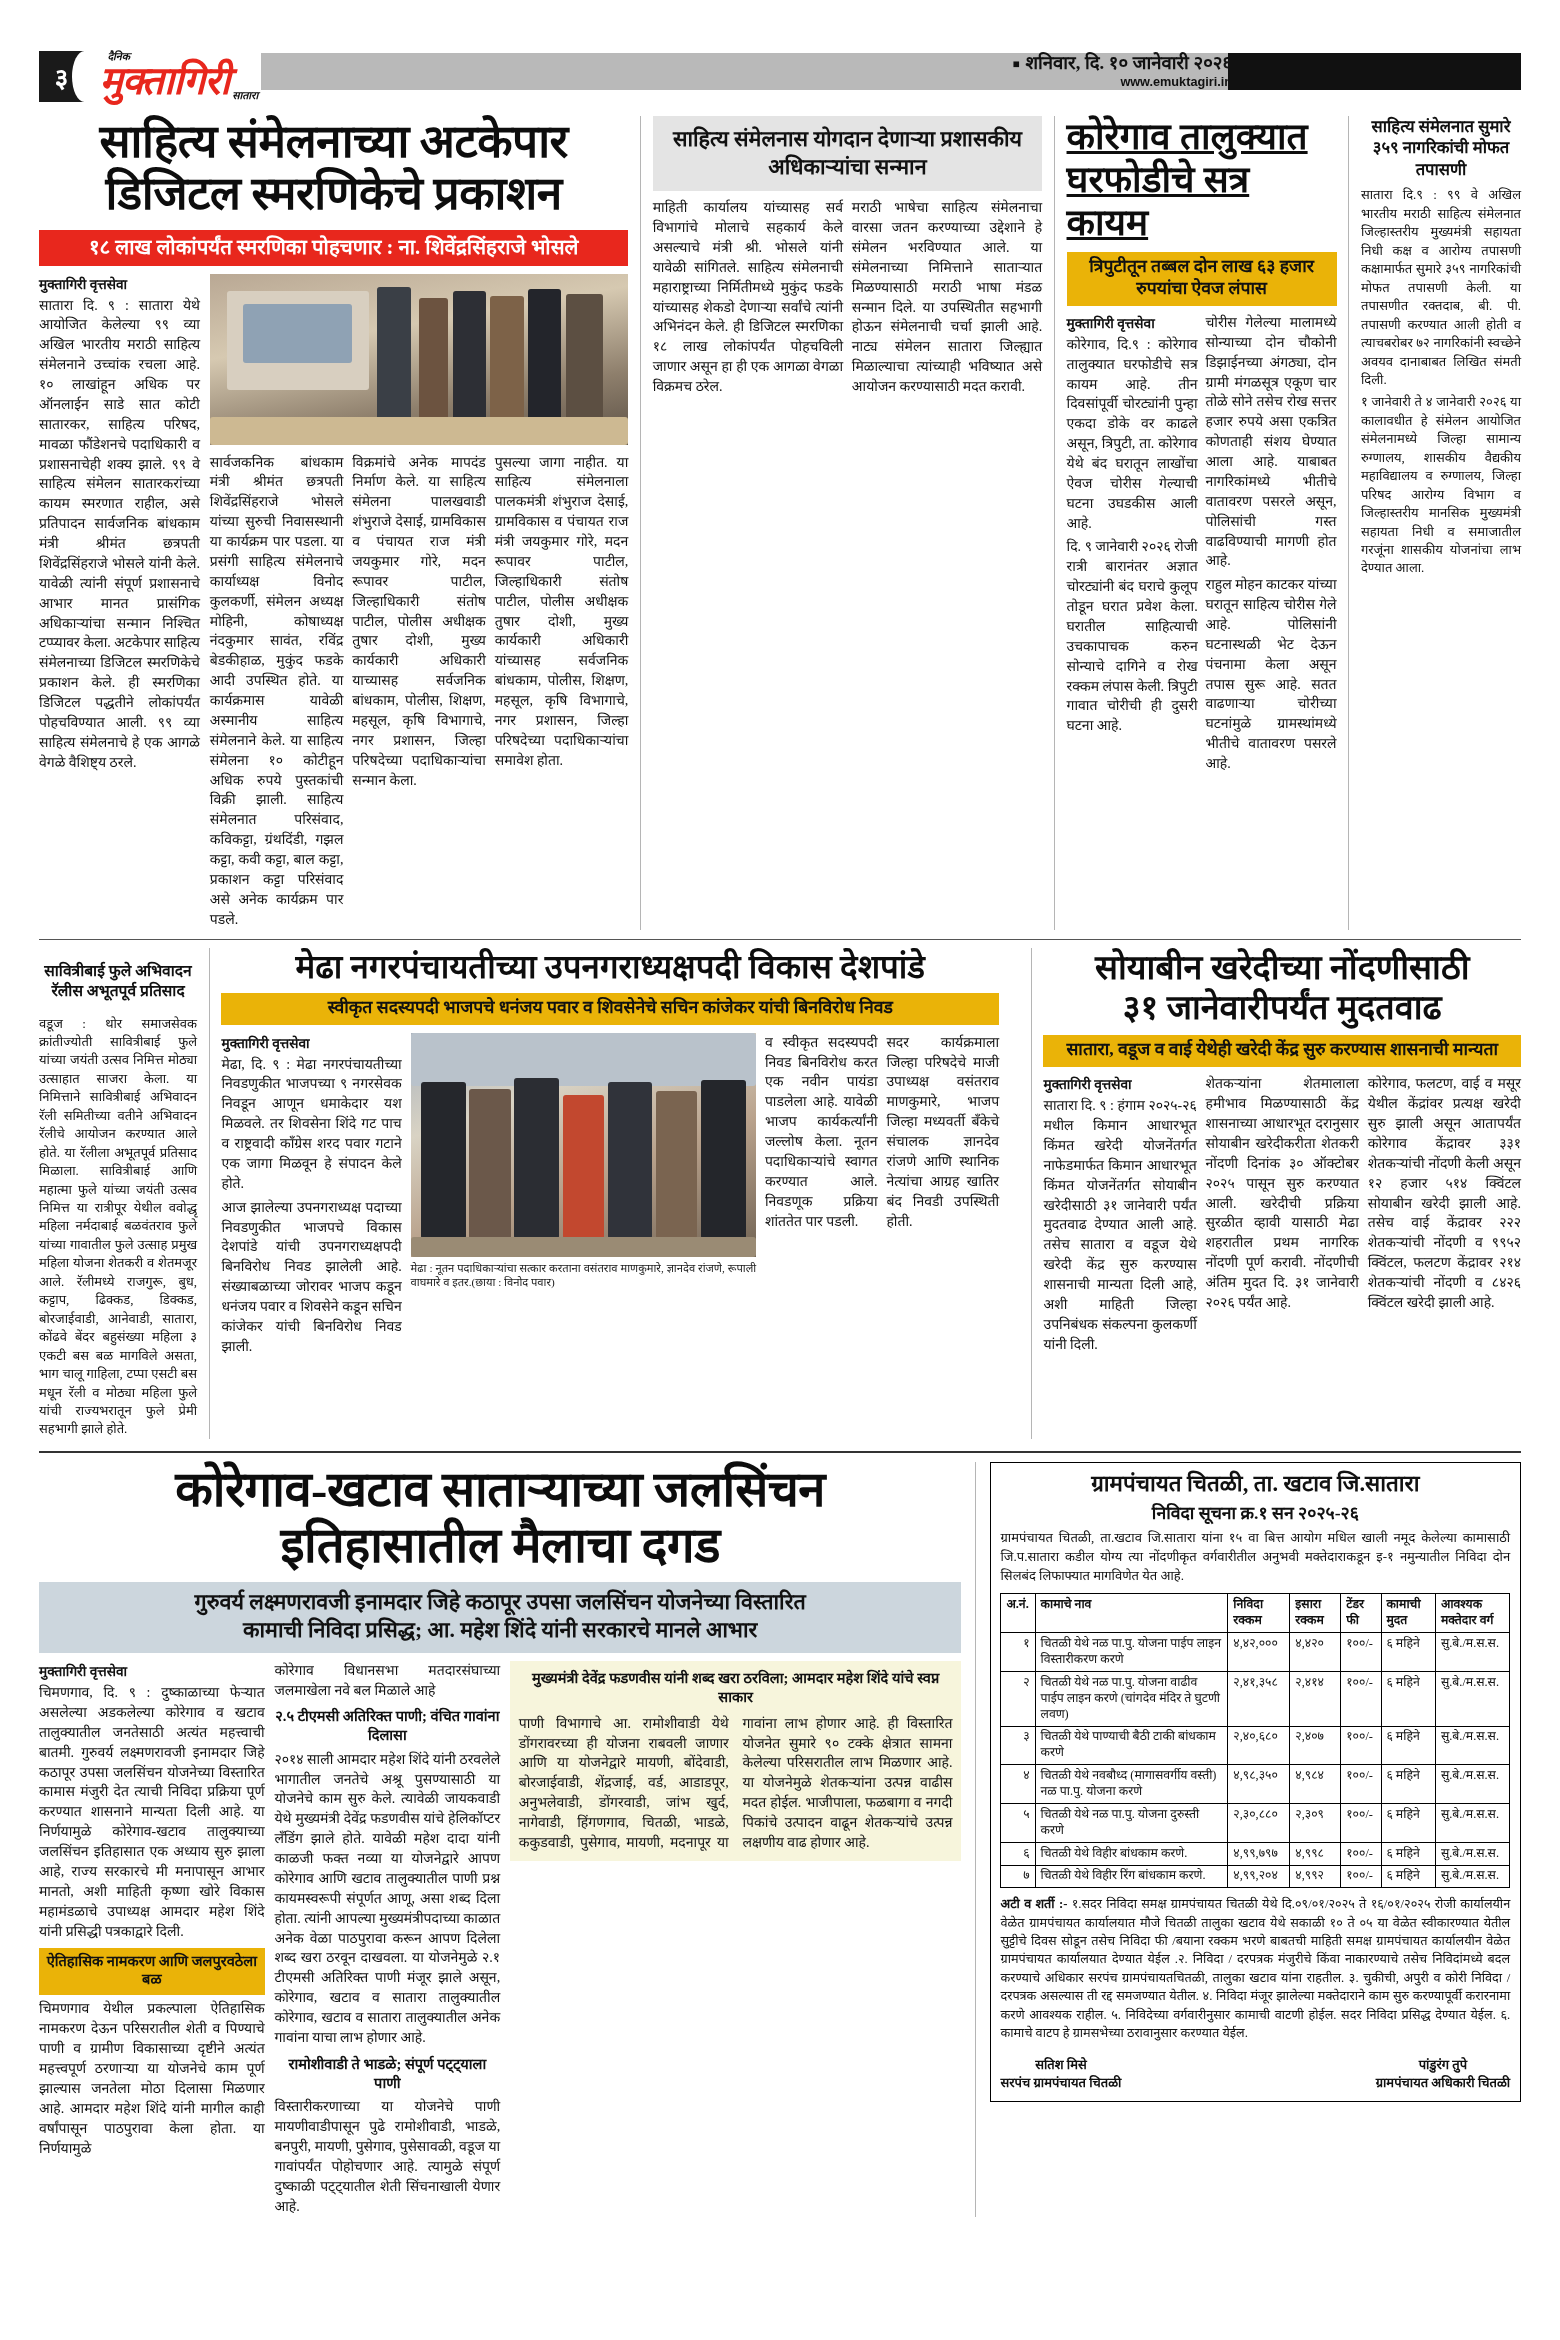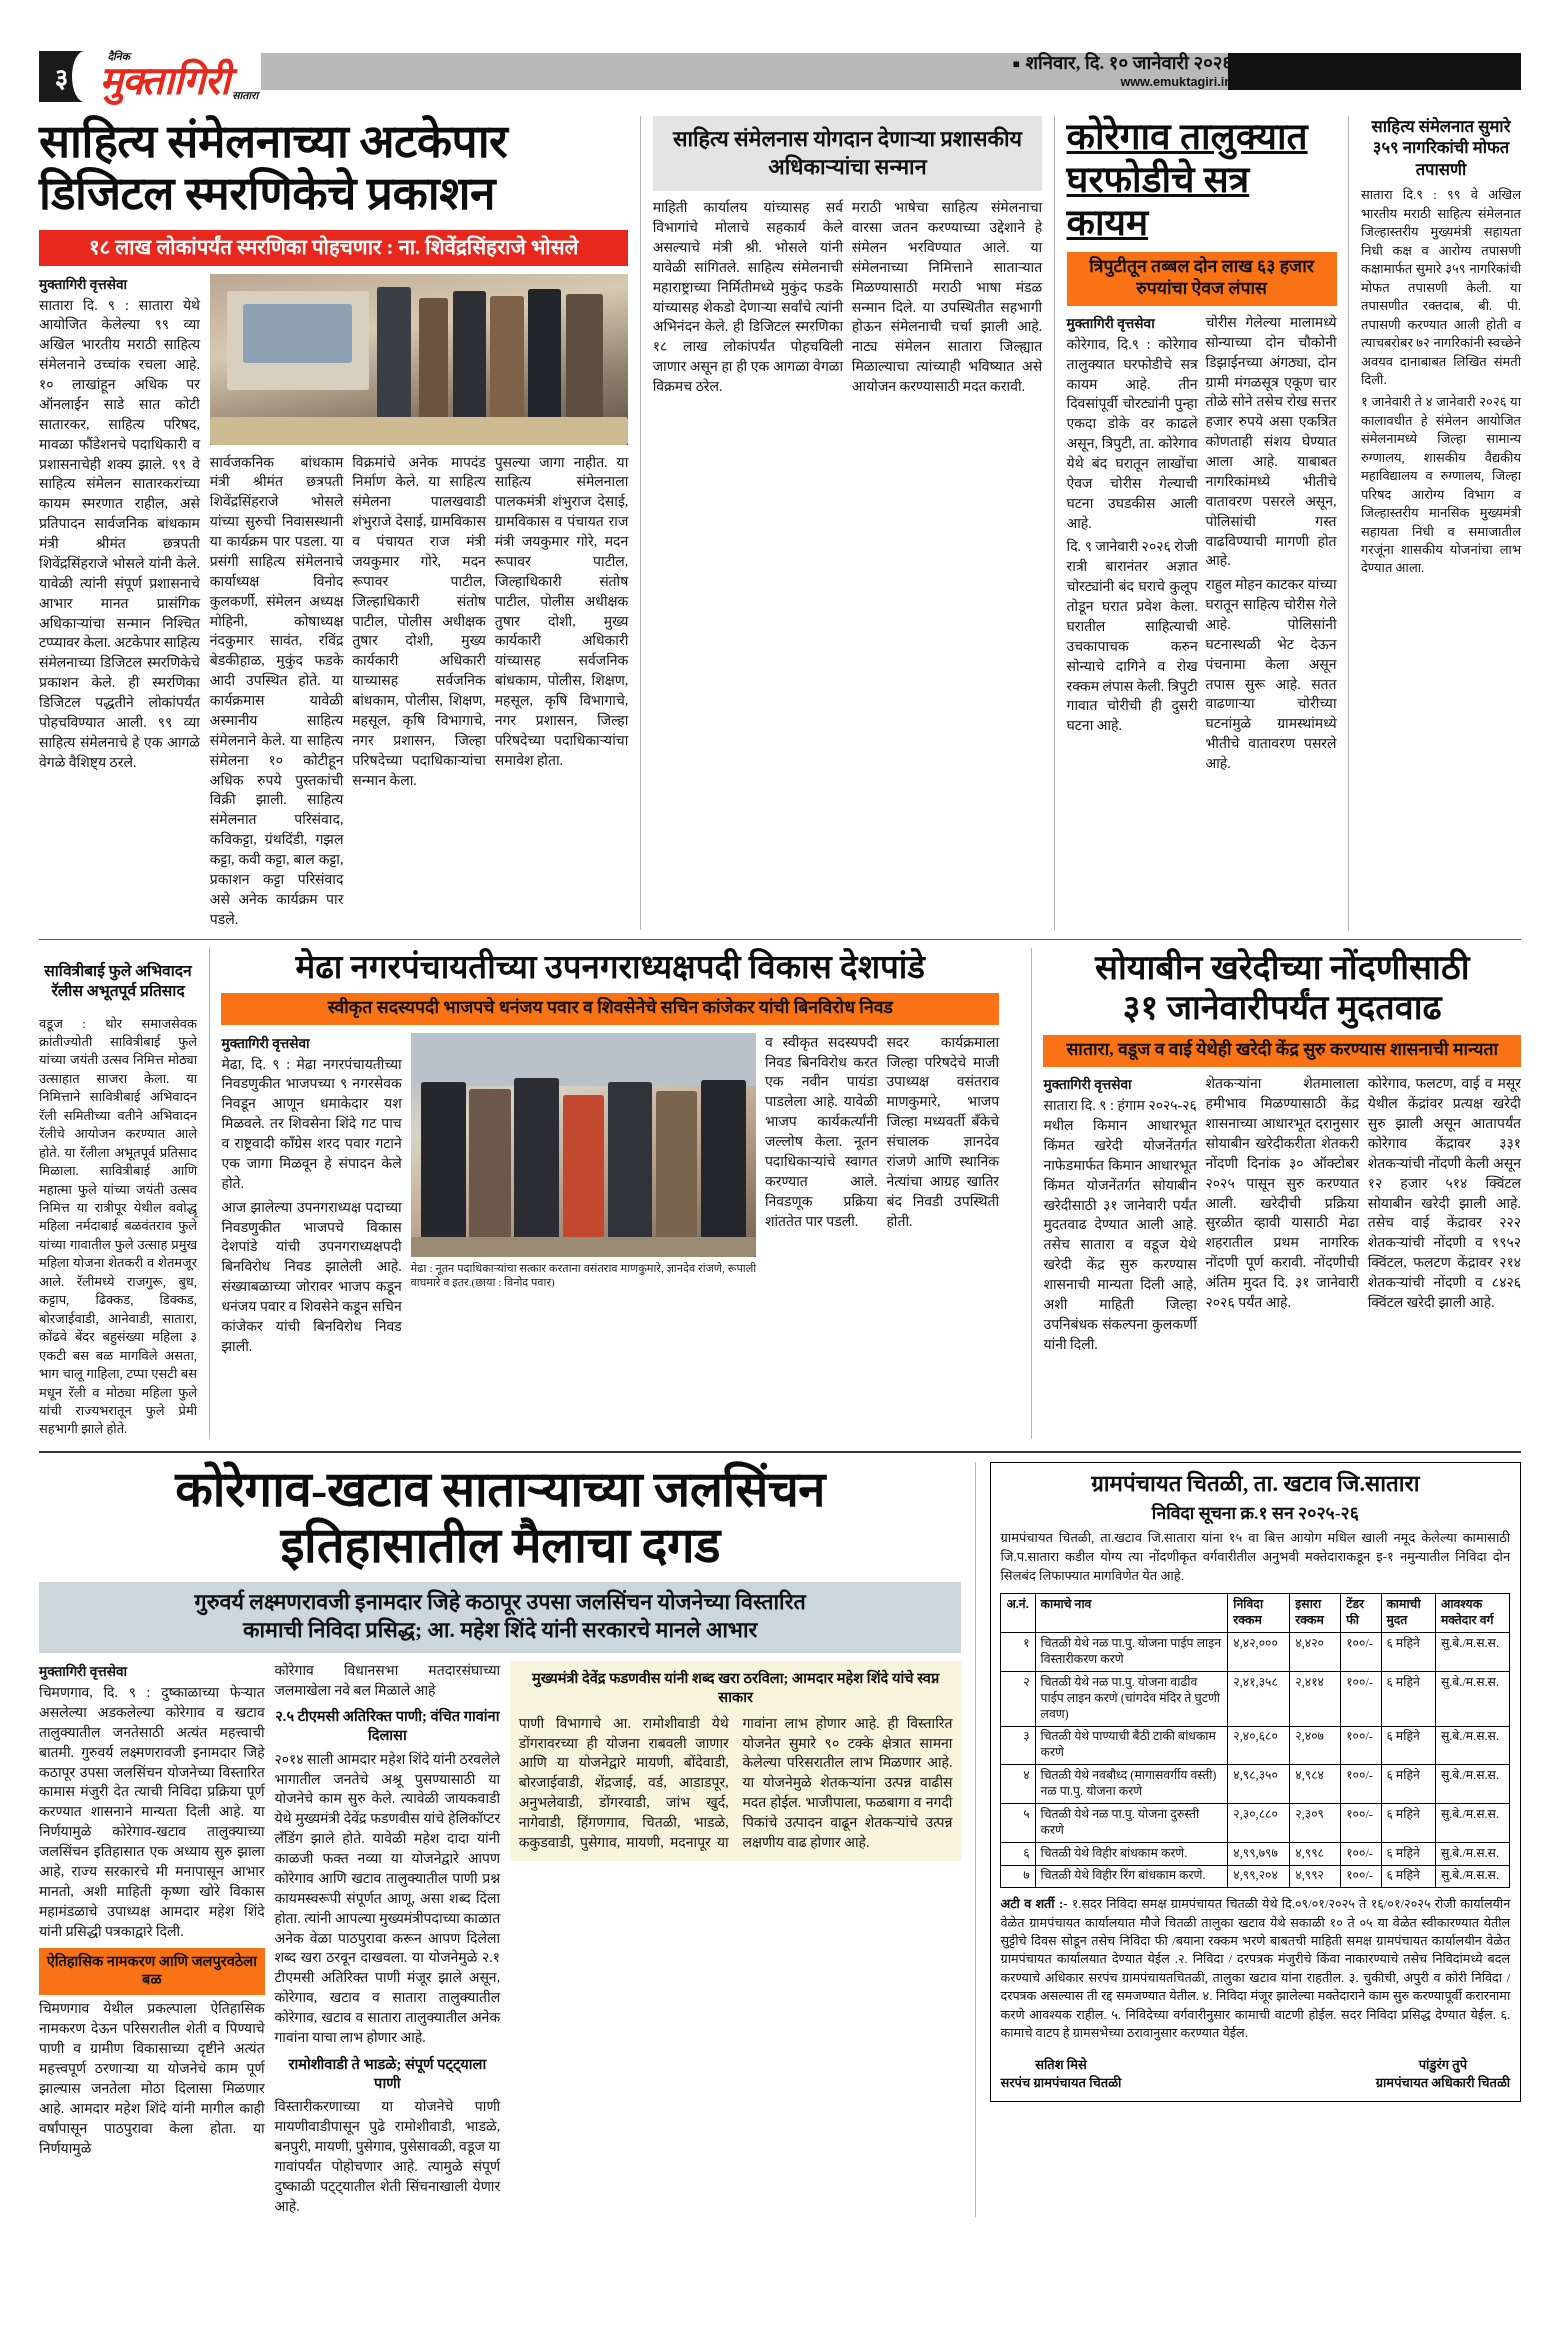--- a/index.html
+++ b/index.html
@@ -58,21 +58,21 @@
   }
   h1.big{font-weight:bold;font-size:37px;line-height:1.16;margin:0;color:#0d0d0d;}
   h2.boxhead{
     font-weight:bold;font-size:21.5px;line-height:1.3;margin:0;text-align:center;color:#111;
   }
   .redbar{
     background:#e8271d;color:#fff;font-weight:bold;font-size:20.5px;
     text-align:center;padding:4.9px 5.9px 6.8px;line-height:1.2;
   }
   .greyhead{
-    background:#f97316;color:#111;font-weight:bold;font-size:17.6px;
+    background:#eab308;color:#111;font-weight:bold;font-size:17.6px;
     text-align:center;padding:3.9px 5.9px 5.9px;line-height:1.25;
   }
   .greybox{background:#e4e4e4;padding:9.8px 7.8px;}
   .bluebox{background:#ccd6dd;color:#111;font-weight:bold;font-size:21.5px;
            text-align:center;padding:6.8px 9.8px 8.8px;line-height:1.3;}
   .byline{font-weight:bold;font-size:13.7px;color:#111;}
   .kicker{font-weight:bold;font-size:14.6px;text-align:center;line-height:1.3;}
 
   
   .bt{font-size:14px;line-height:1.42;text-align:justify;color:#121212;hyphens:none;}
@@ -120,21 +120,21 @@
         <div class="logo-satara">सातारा</div>
       </div>
     </div>
   </div>
 
   <div class="content">
 
     <div style="display:flex;margin-top:5.9px;">
 
       <div class="col" style="width:683px;padding-right:11.7px;">
-        <h1 class="mega" style="text-align:left;">
+        <h1 class="mega" style="text-align:center;">
           <span>साहित्य संमेलनाच्या अटकेपार</span><br>
           <span>डिजिटल स्मरणिकेचे प्रकाशन</span>
         </h1>
         <div class="redbar" style="margin-top:9.8px;">१८ लाख लोकांपर्यंत स्मरणिका पोहचणार : ना. शिवेंद्रसिंहराजे भोसले</div>
 
         <div style="display:flex;margin-top:7.8px;">
           <div style="width:161px;padding-right:9.8px;">
             <div class="byline">मुक्तागिरी वृत्तसेवा</div>
             <div class="bt" style="margin-top:2.9px;">सातारा दि. ९ : सातारा येथे आयोजित केलेल्या ९९ व्या अखिल भारतीय मराठी साहित्य संमेलनाने उच्चांक रचला आहे. १० लाखांहून अधिक पर ऑनलाईन साडे सात कोटी सातारकर, साहित्य परिषद, मावळा फौंडेशनचे पदाधिकारी व प्रशासनाचेही शक्य झाले. ९९ वे साहित्य संमेलन सातारकरांच्या कायम स्मरणात राहील, असे प्रतिपादन सार्वजनिक बांधकाम मंत्री श्रीमंत छत्रपती शिवेंद्रसिंहराजे भोसले यांनी केले. यावेळी त्यांनी संपूर्ण प्रशासनाचे आभार मानत प्रासंगिक अधिकाऱ्यांचा सन्मान निश्चित टप्प्यावर केला. अटकेपार साहित्य संमेलनाच्या डिजिटल स्मरणिकेचे प्रकाशन केले. ही स्मरणिका डिजिटल पद्धतीने लोकांपर्यंत पोहचविण्यात आली. ९९ व्या साहित्य संमेलनाचे हे एक आगळे वेगळे वैशिष्ट्य ठरले.</div>
           </div>

